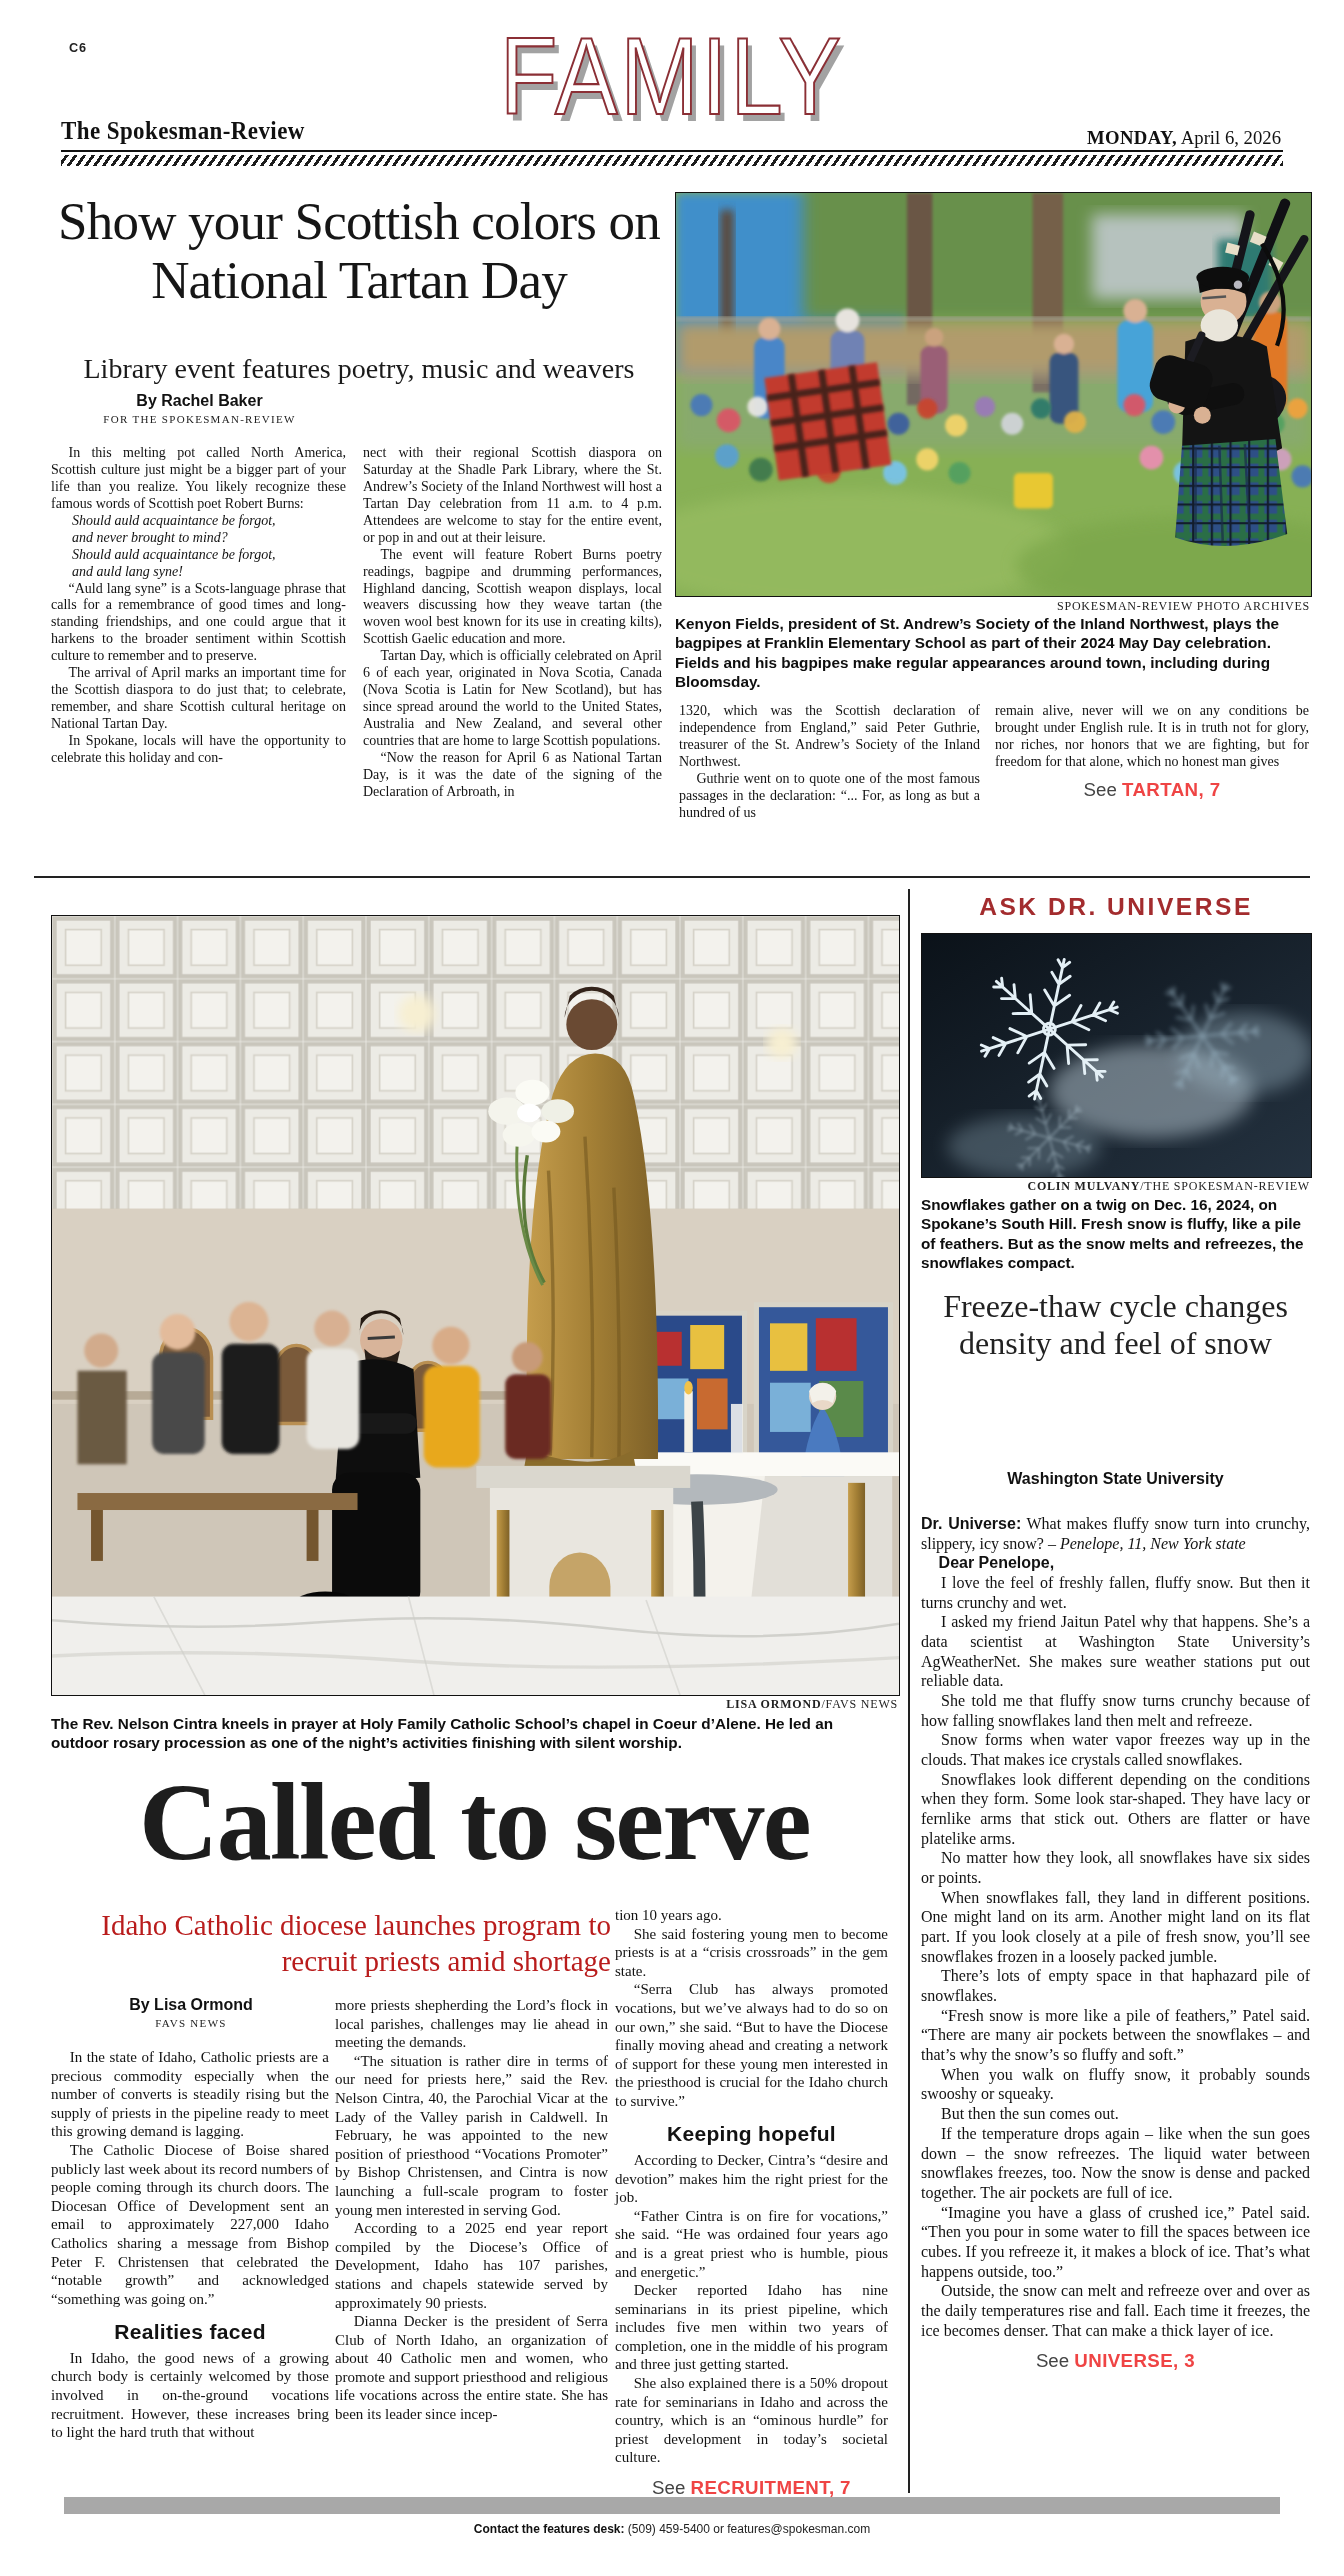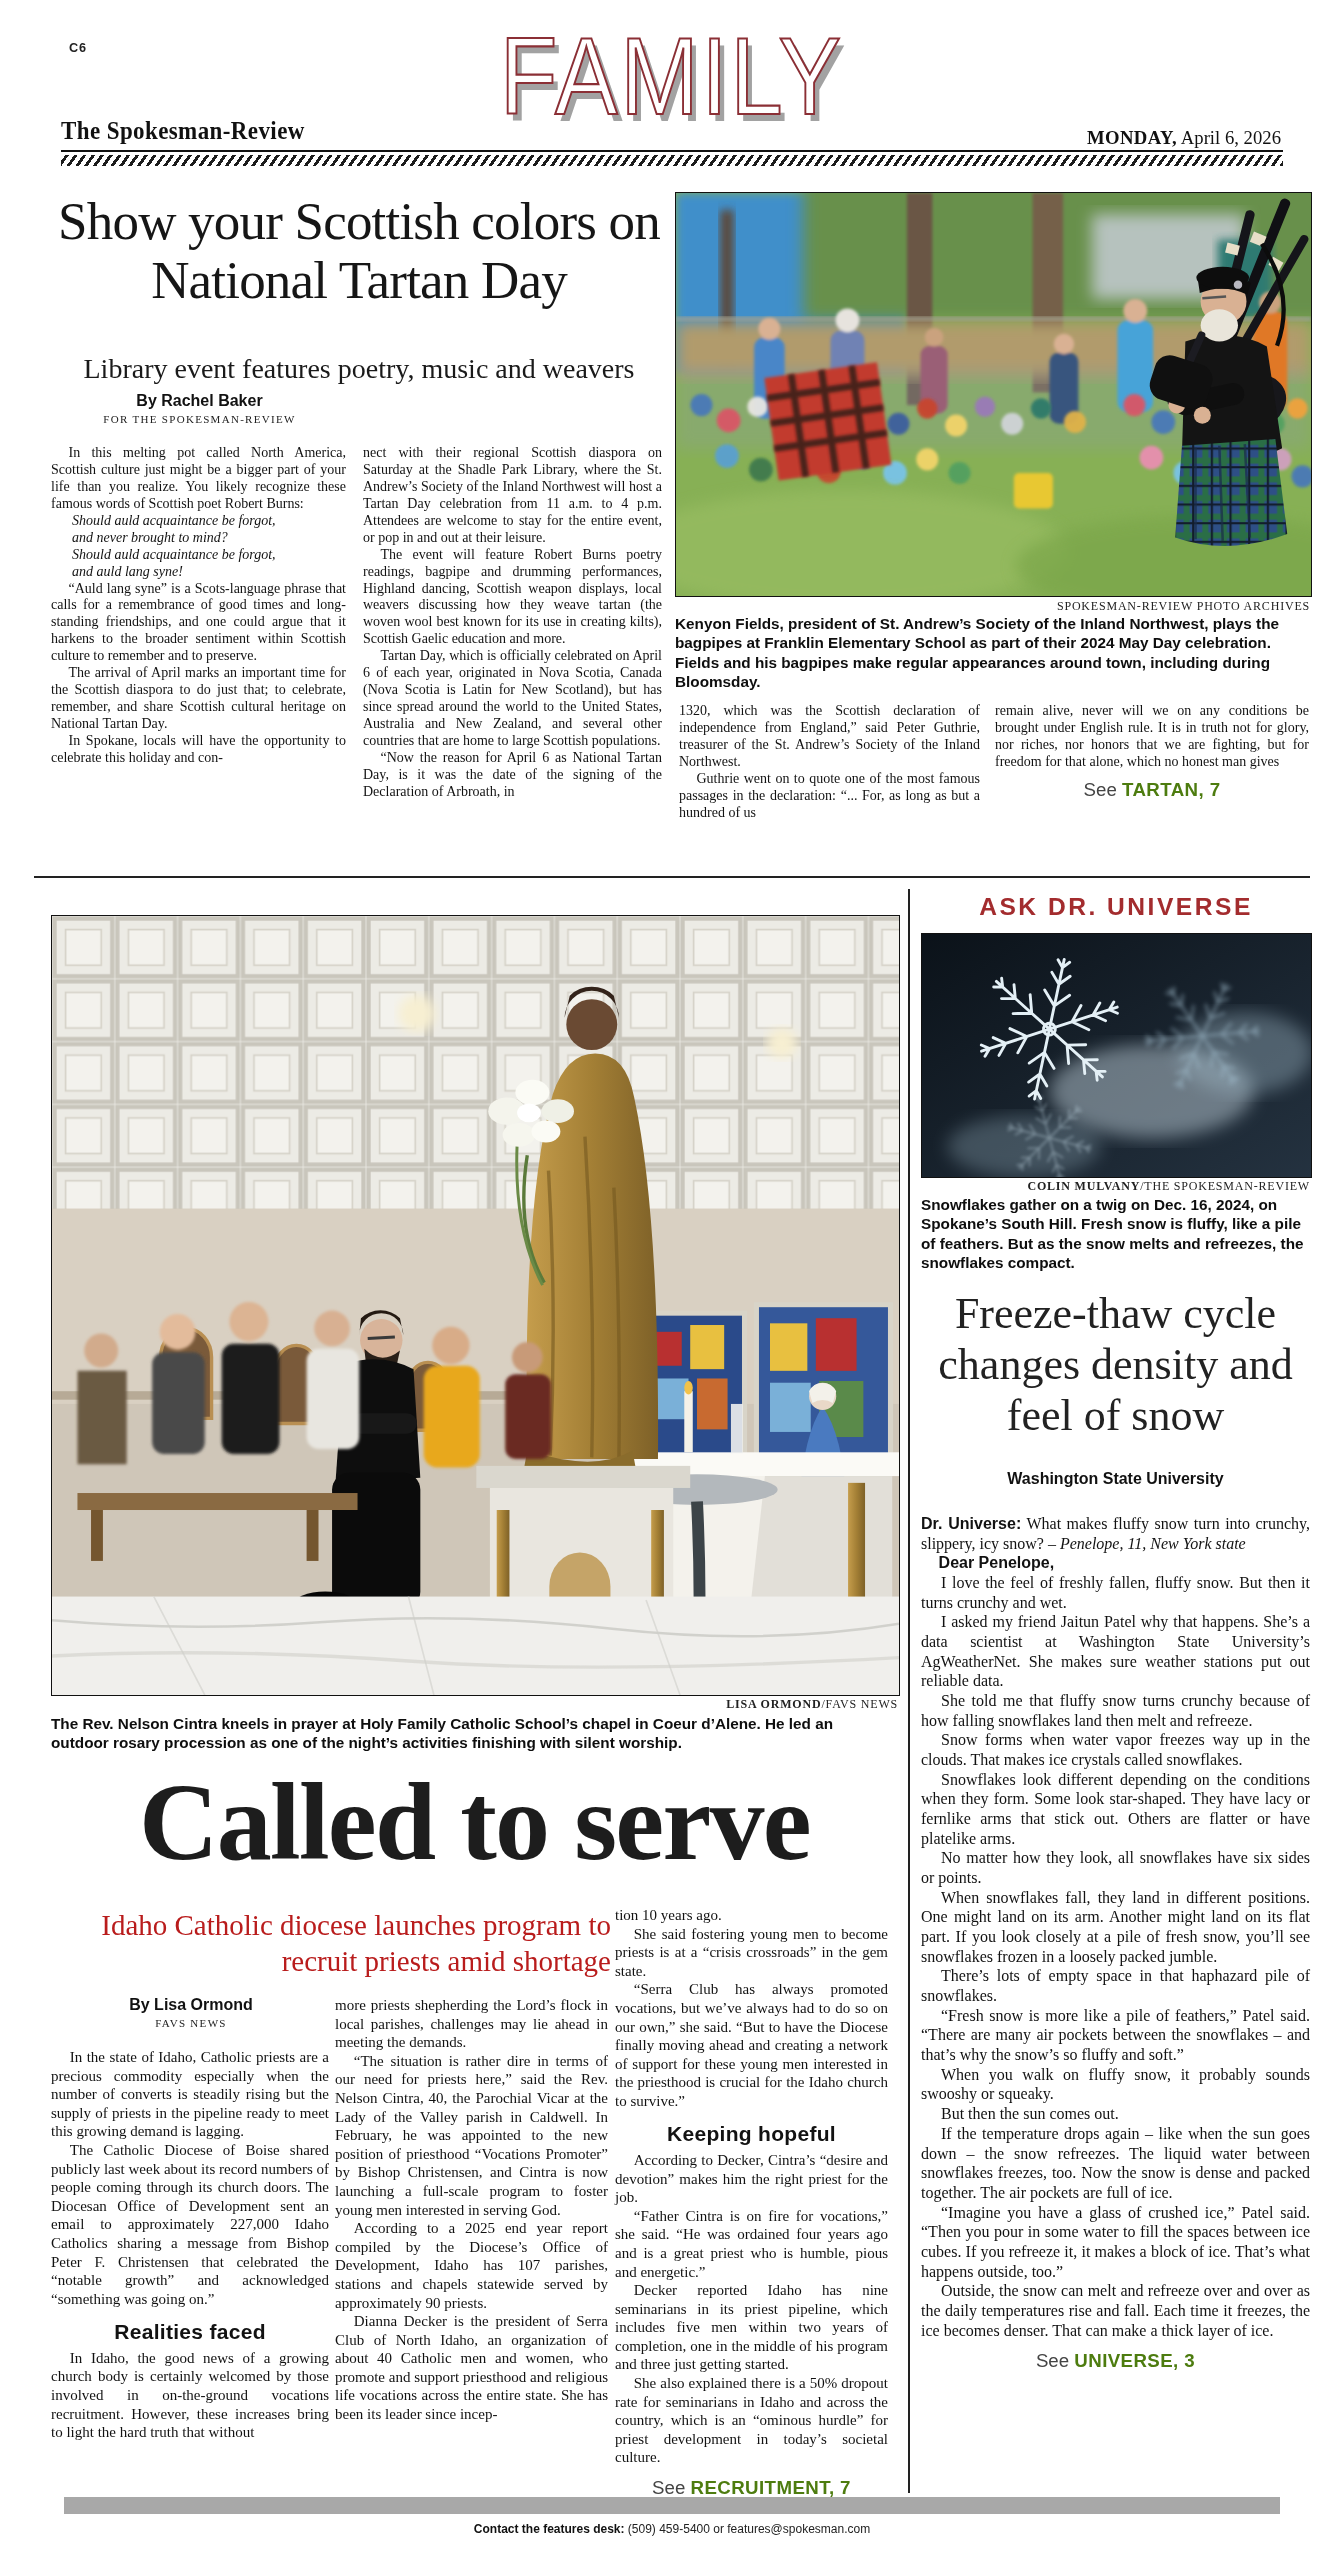--- a/index.html
+++ b/index.html
@@ -20,21 +20,21 @@
   .dateline{font-family:"Liberation Serif",serif;font-size:18.7px;white-space:nowrap;}
   .dateline b{font-weight:700;letter-spacing:0.4px;}
   .toprule{height:1.7px;background:#111;}
   .hatch{height:11px;background:repeating-linear-gradient(-55deg,#1c1c1c 0 3px,#fff 3px 7.2px);}
 
   
   .h-tartan{font-size:53px;line-height:1.12;text-align:center;font-weight:400;letter-spacing:-0.8px;color:#161616;}
   .sub-tartan{font-size:28px;text-align:center;font-weight:400;color:#1a1a1a;}
   .h-cts{font-size:110px;line-height:1;text-align:center;font-weight:700;letter-spacing:-1.7px;color:#1d1d1d;}
   .sub-cts{font-size:29px;line-height:1.25;text-align:right;color:#b91c1c;}
-  .h-univ{font-size:44px;line-height:1.16;text-align:center;font-weight:400;color:#222;}
+  .h-univ{font-size:32px;line-height:1.16;text-align:center;font-weight:400;color:#222;}
   .askdru{font-family:"Liberation Sans",sans-serif;font-weight:700;font-size:24.6px;letter-spacing:2.5px;
           text-align:center;color:var(--askdru_red,#a32c2e);}
 
   
   .byline{font-family:"Liberation Sans",sans-serif;font-weight:700;font-size:16px;text-align:center;}
   .byorg{font-size:11px;letter-spacing:1.3px;text-align:center;color:#222;margin-top:2.5px;}
   .credit{font-size:12px;letter-spacing:0.8px;text-align:right;color:#222;}
   .credit b{font-weight:700;}
   .caption{font-family:"Liberation Sans",sans-serif;font-weight:700;font-size:15.3px;line-height:1.26;color:#0e0e0e;}
 
@@ -47,21 +47,21 @@
   .b-p{text-indent:1.25em;}
   .b-pn{text-indent:0;}
   .b-poem{font-style:italic;text-align:left;margin-left:1.5em !important;}
   .b-sub{font-family:"Liberation Sans",sans-serif;font-weight:700;font-size:21px;text-align:center;
          text-indent:0;margin:10.2px 0 4.2px !important;letter-spacing:0.3px;}
   .b-dear{font-family:"Liberation Sans",sans-serif;font-weight:700;font-size:16px;text-indent:1.1em;}
   .b-lead .lead-label{font-family:"Liberation Sans",sans-serif;font-weight:700;font-style:normal;}
   .b-lead .lead-sig{font-style:italic;}
   .b-see{text-align:center;text-indent:0;margin-top:8.5px !important;}
   .see-pre{font-family:"Liberation Sans",sans-serif;font-size:18.7px;color:#444;}
-  .see-ref{font-family:"Liberation Sans",sans-serif;font-weight:700;font-size:18.7px;letter-spacing:0.4px;color:#4d7c0f;}
+  .see-ref{font-family:"Liberation Sans",sans-serif;font-weight:700;font-size:18.7px;letter-spacing:0.4px;color:#ef4444;}
 
   
   .rule-h{background:#222;height:1.7px;}
   .rule-v{background:#222;width:1.7px;}
   .photo{border:0.8px solid #111;overflow:hidden;background:#777;}
   .photo svg{display:block;width:100%;height:100%;}
   .footer-bar{background:var(--footer_bar,#a8a8a8);height:17px;}
   .footer-line{font-family:"Liberation Sans",sans-serif;font-size:12px;text-align:center;color:#222;}
   .footer-line b{font-weight:700;color:#111;}
 </style>

